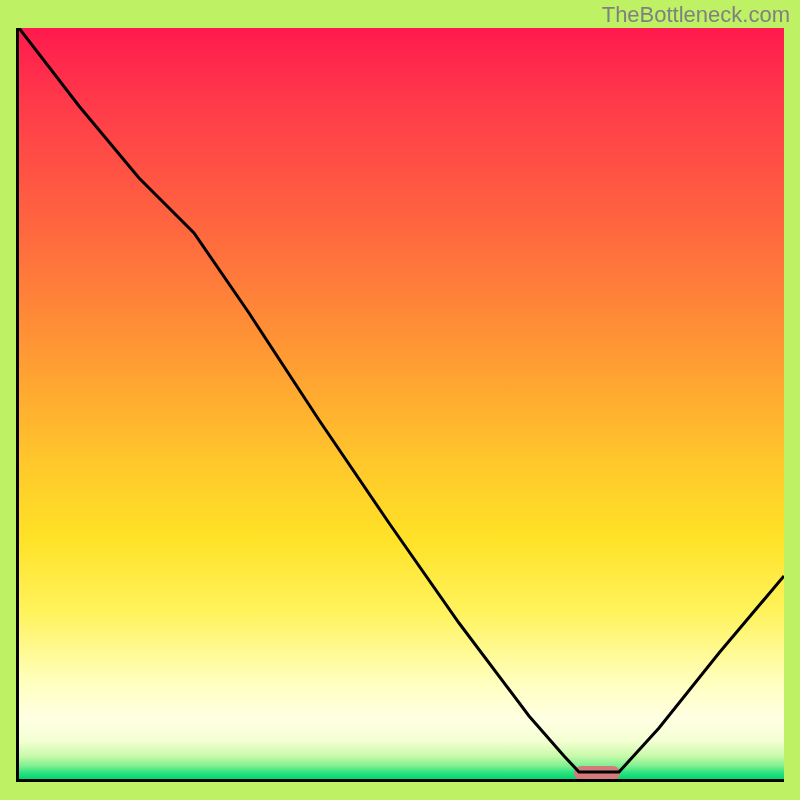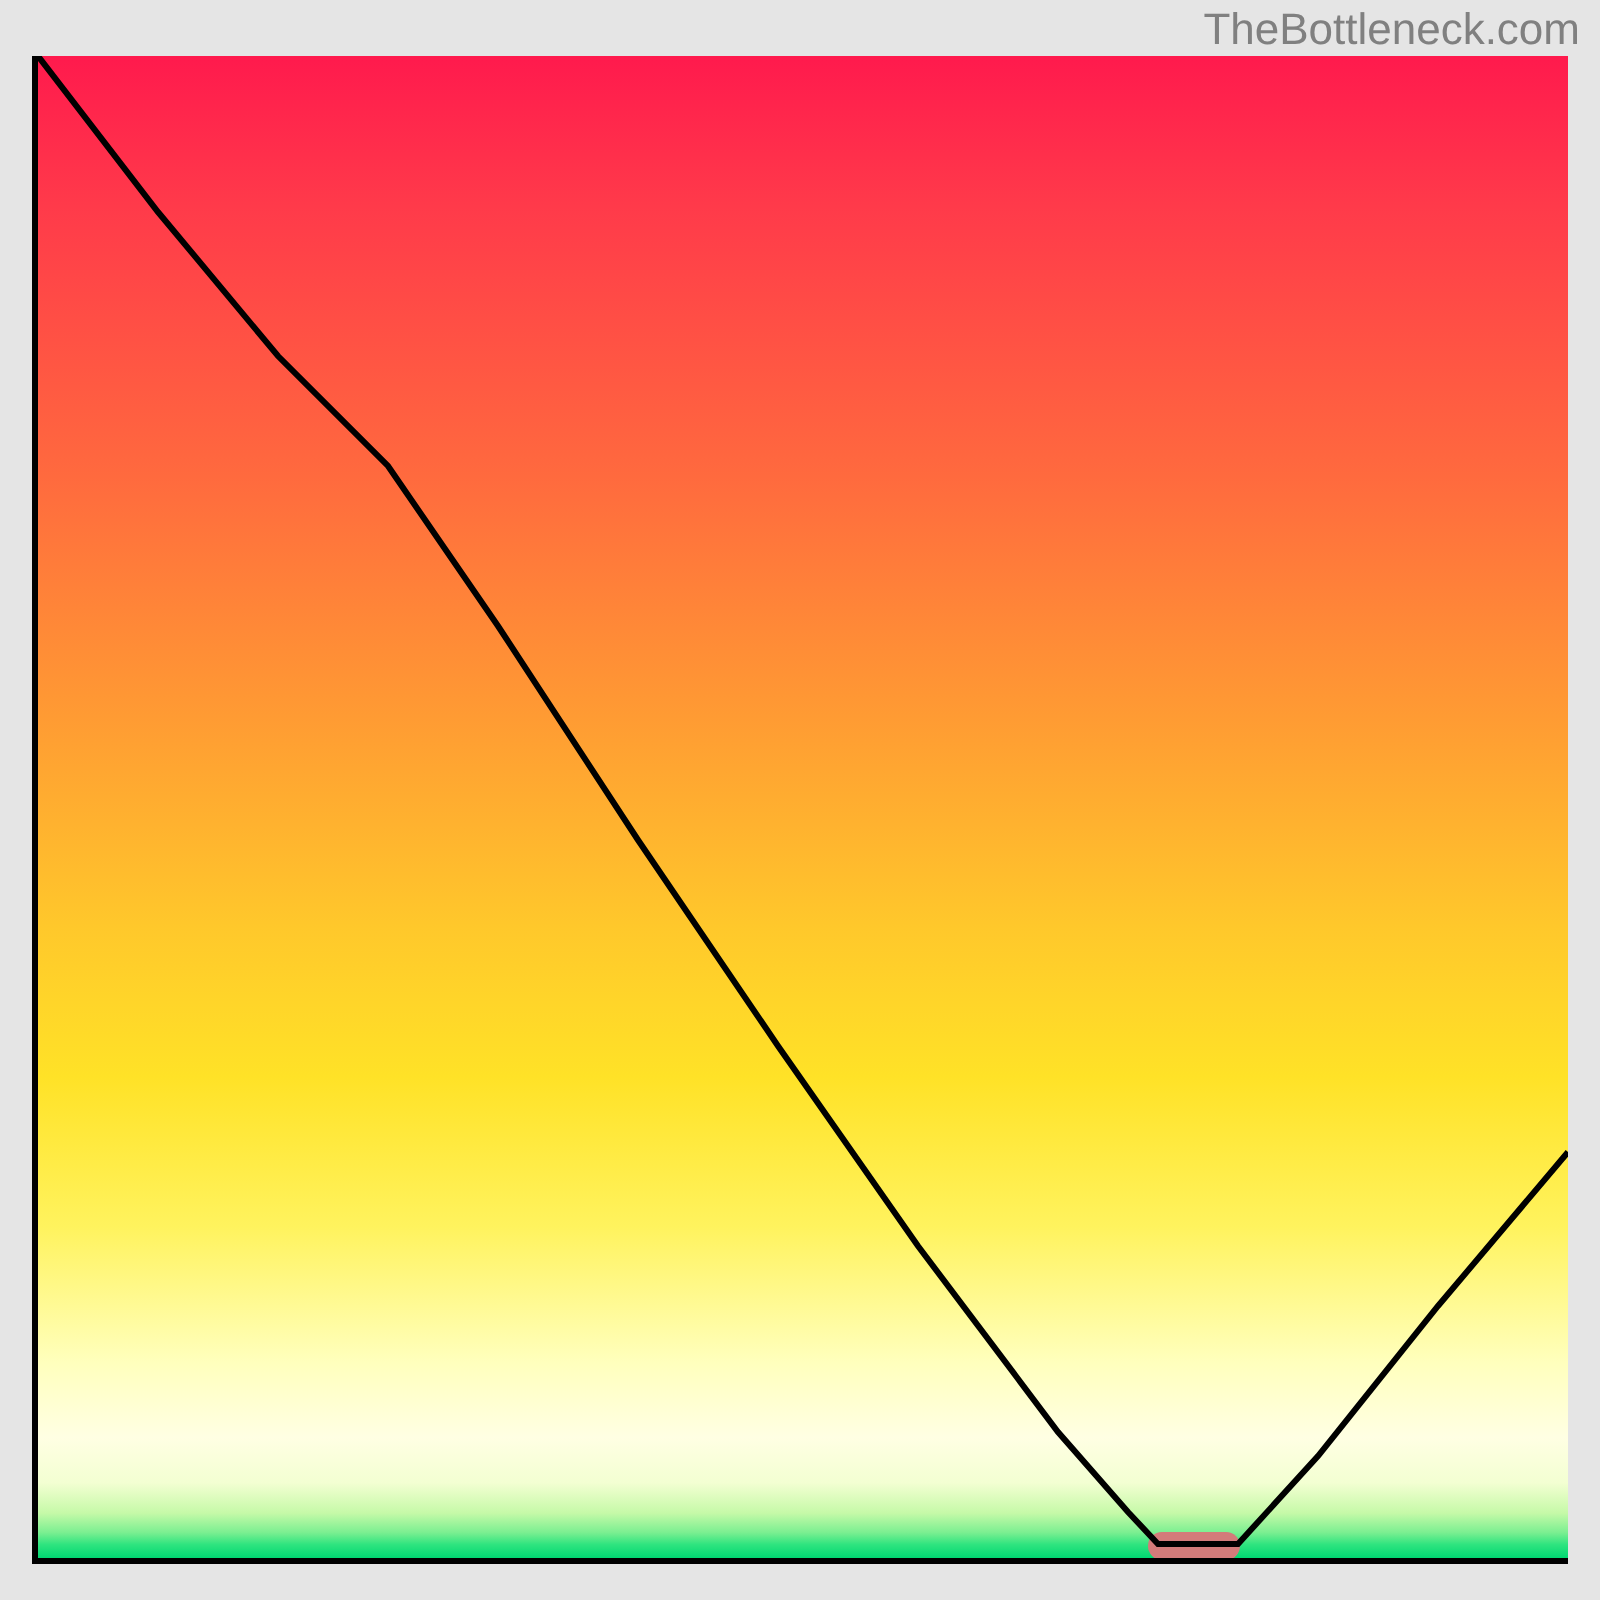--- a/index.html
+++ b/index.html
@@ -7,21 +7,21 @@
     padding: 0;
     width: 800px;
     height: 800px;
     background: #ffffff;
     font-family: Arial, Helvetica, sans-serif;
   }
   .canvas {
     position: relative;
     width: 800px;
     height: 800px;
-    background: #e5e5e5;
+    background: #bef264;
   }
   .watermark {
     position: absolute;
     top: 2px;
     right: 10px;
     color: #808080;
     font-size: 22px;
     font-weight: normal;
     letter-spacing: 0;
   }

